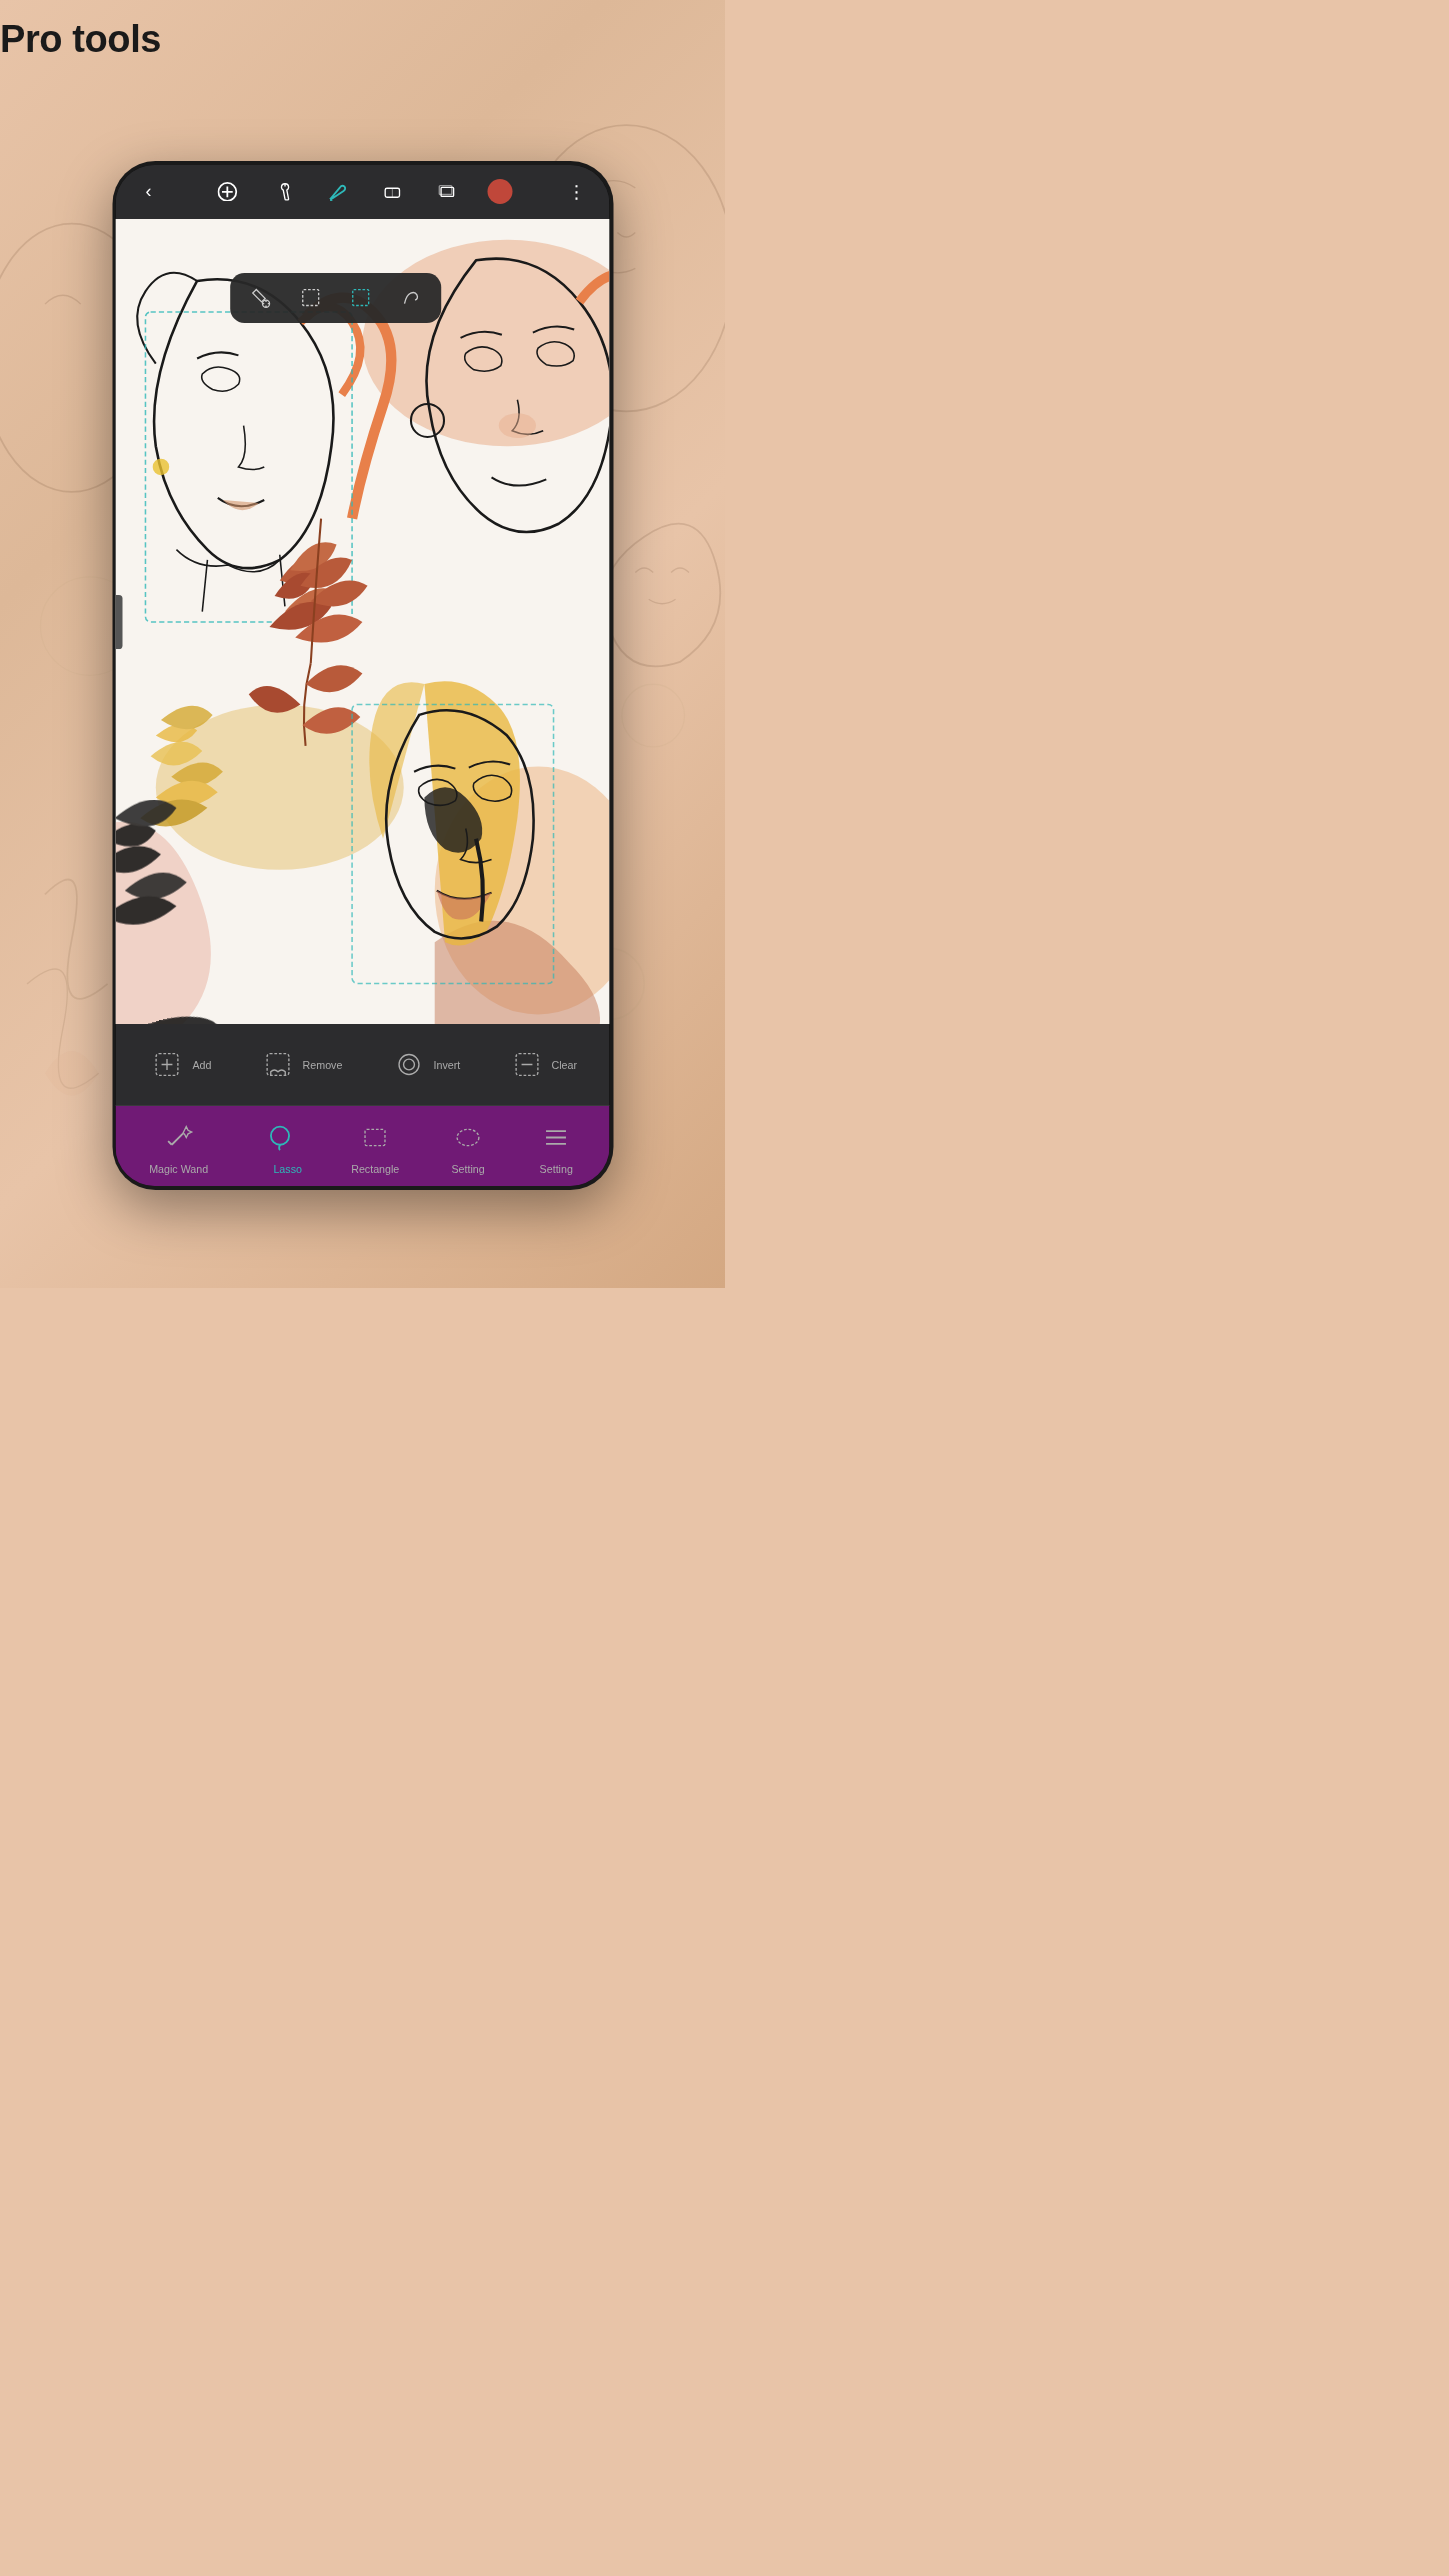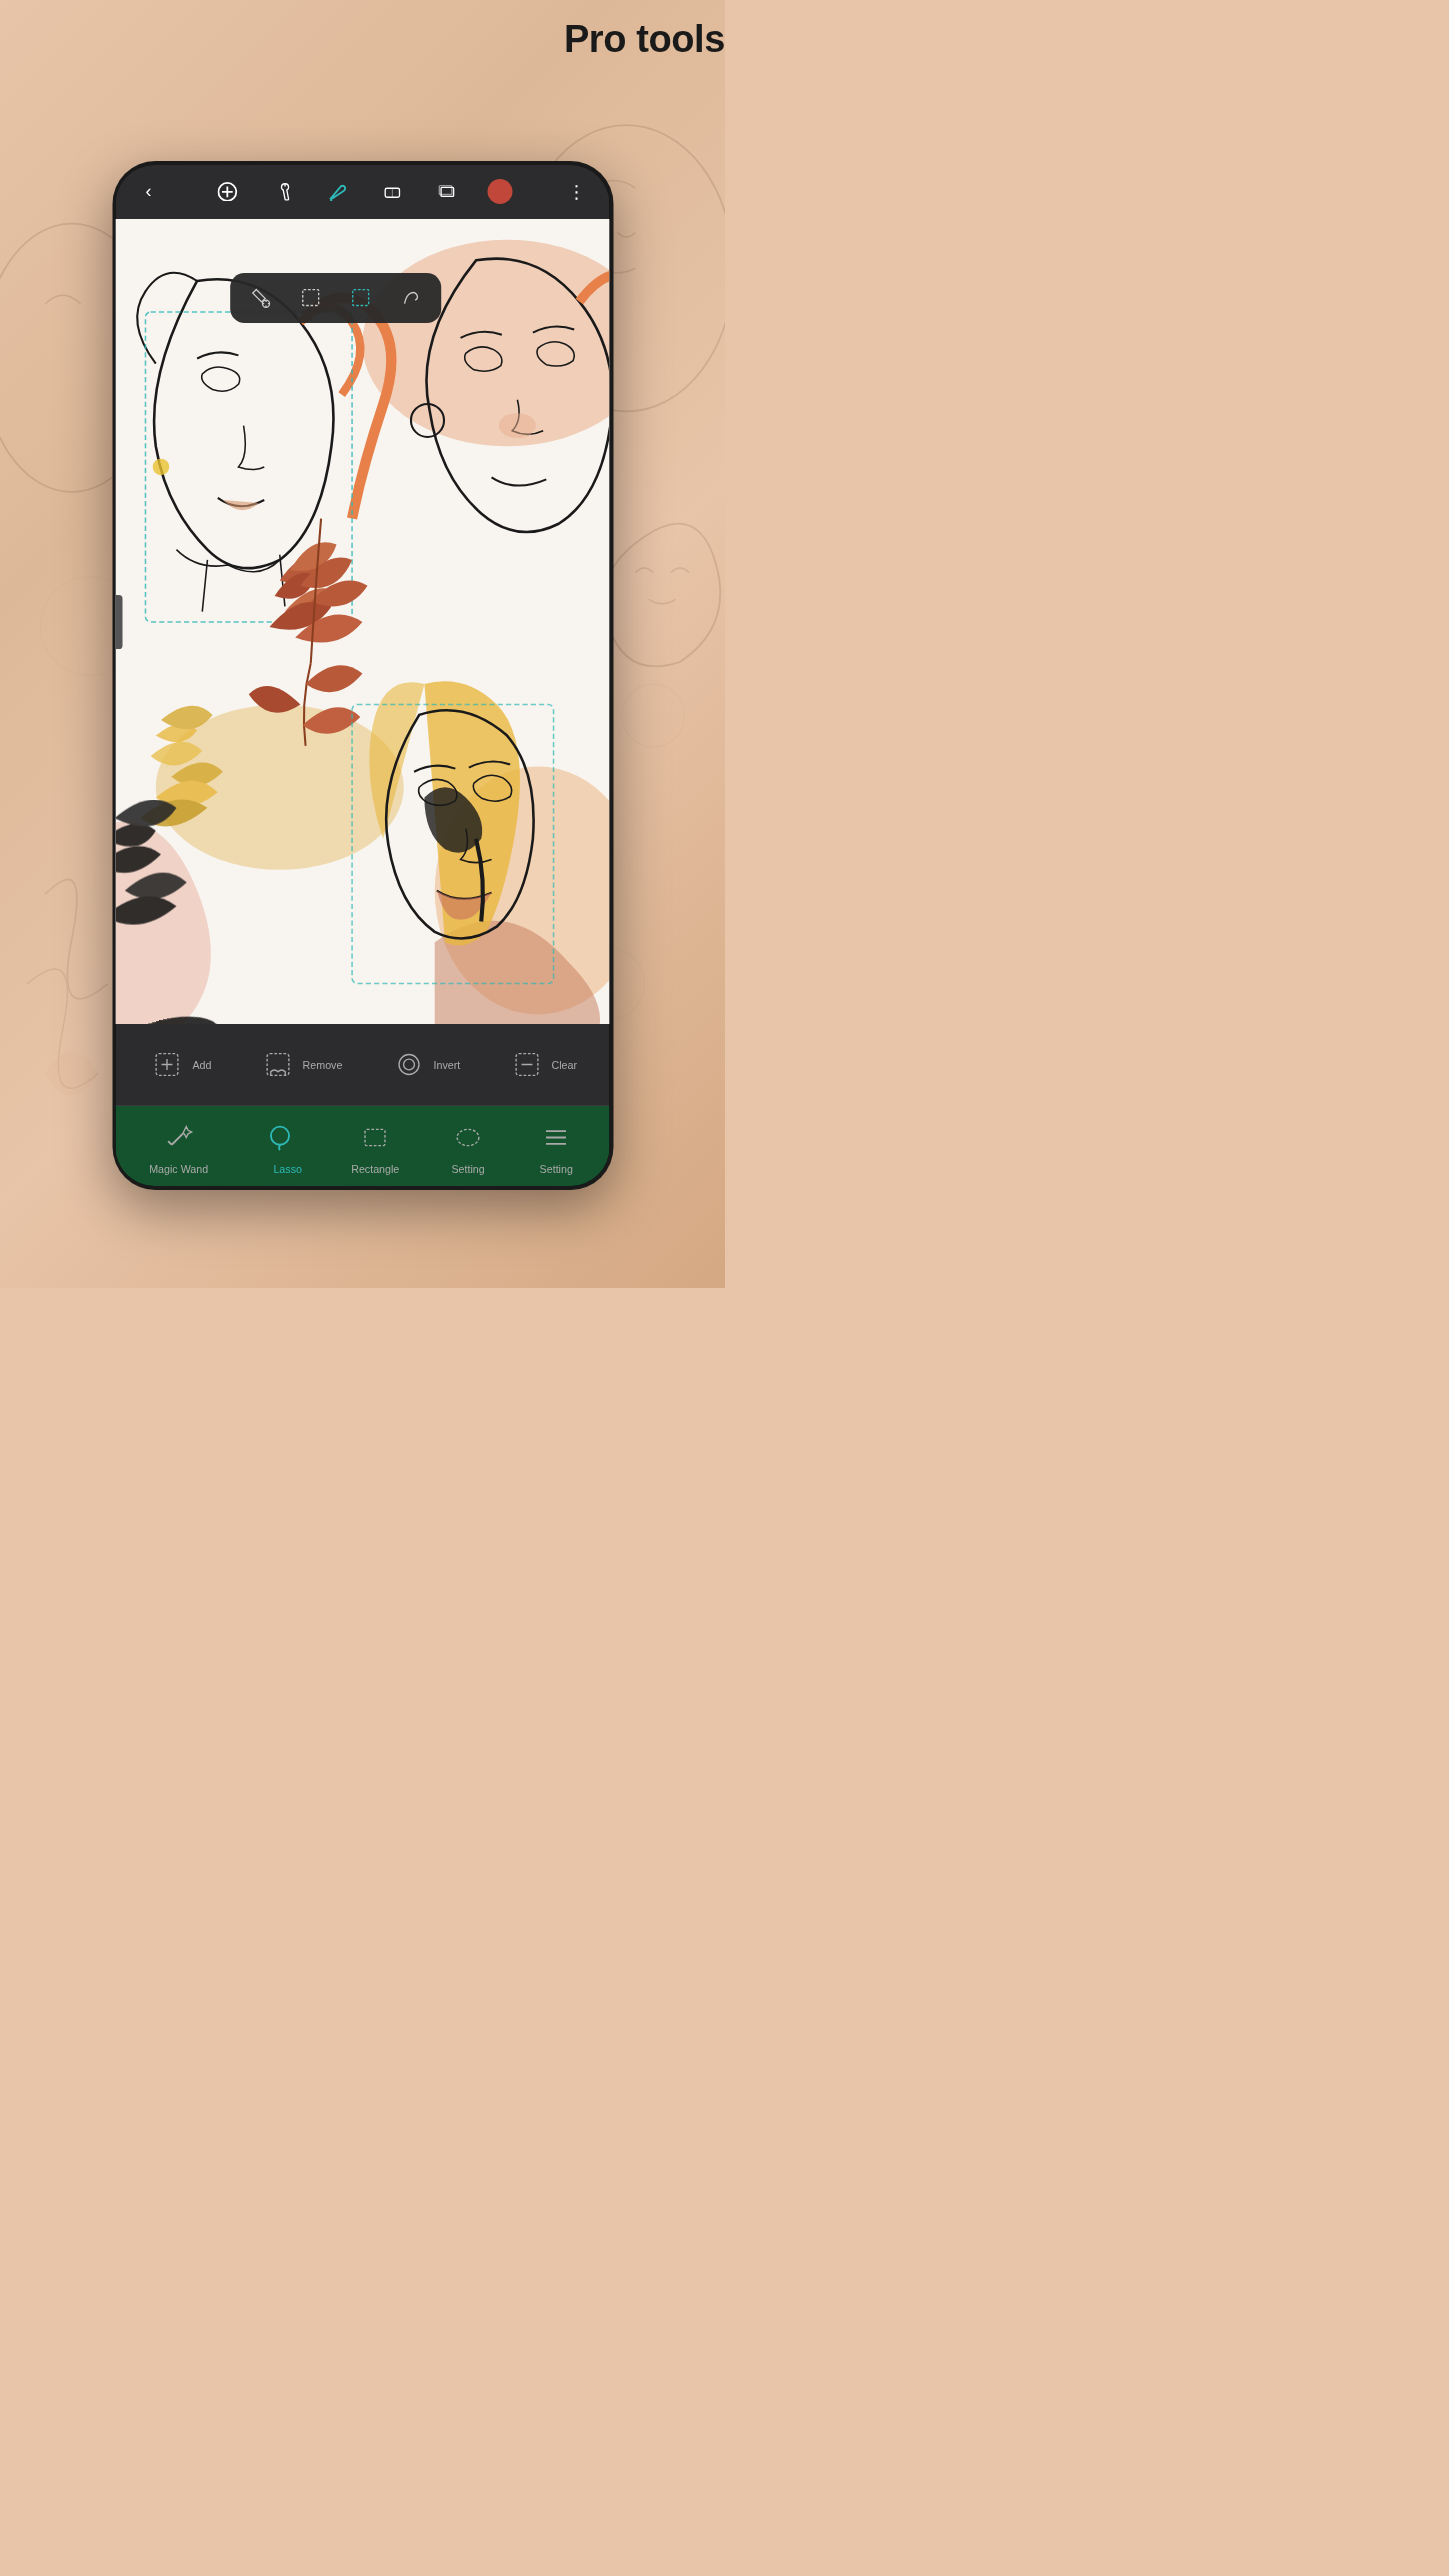--- a/index.html
+++ b/index.html
@@ -17,22 +17,22 @@
       position: absolute;
       inset: 0;
       background: linear-gradient(135deg, #e8c4a8 0%, #ddb898 30%, #e8c4a8 60%, #d4a882 100%);
       overflow: hidden;
     }
 
     
     .page-header {
       position: absolute;
       top: 18px;
-      left: 8px; right: 0;
-      text-align: right;
+      left: 0; right: 0;
+      text-align: left;
       z-index: 10;
     }
     .page-title {
       font-size: 38px;
       font-weight: 800;
       color: #1a1a1a;
       letter-spacing: -0.4px;
     }
     .page-subtitle {
       font-size: 19.7px;
@@ -180,21 +180,21 @@
       font-size: 19.7px;
     }
     .action-label {
       font-size: 10.7px;
       color: #aaa;
     }
 
     
     .bottom-tool-bar {
       height: 81px;
-      background: #14532d;
+      background: #701a75;
       display: flex;
       align-items: center;
       justify-content: space-around;
       padding: 16px 9px;
       border-top: 0.9px solid #3a3a3c;
       flex-shrink: 0;
     }
     .tool-item {
       display: flex;
       flex-direction: column;

